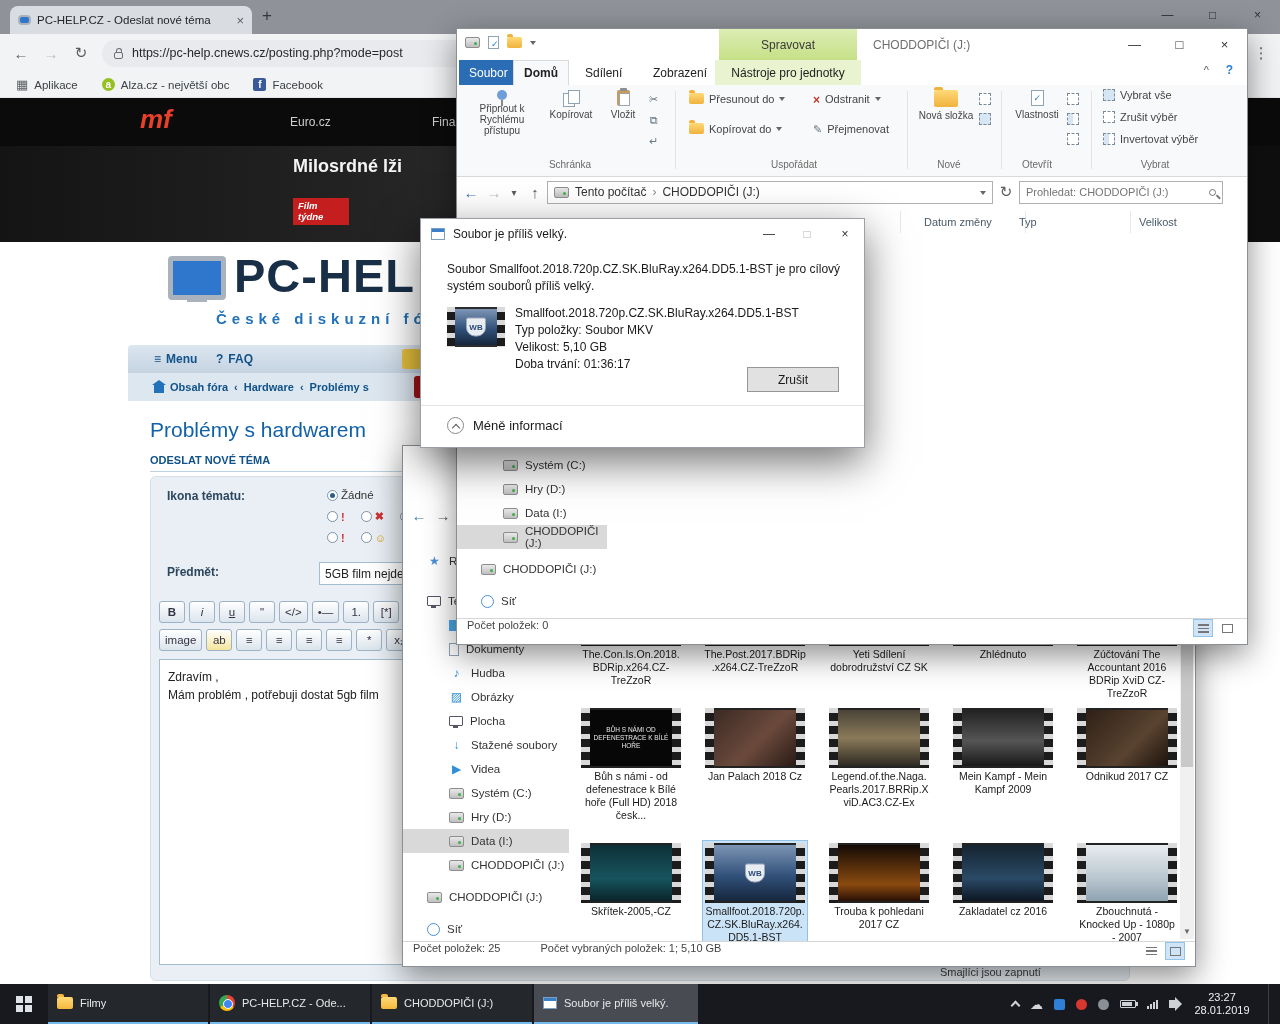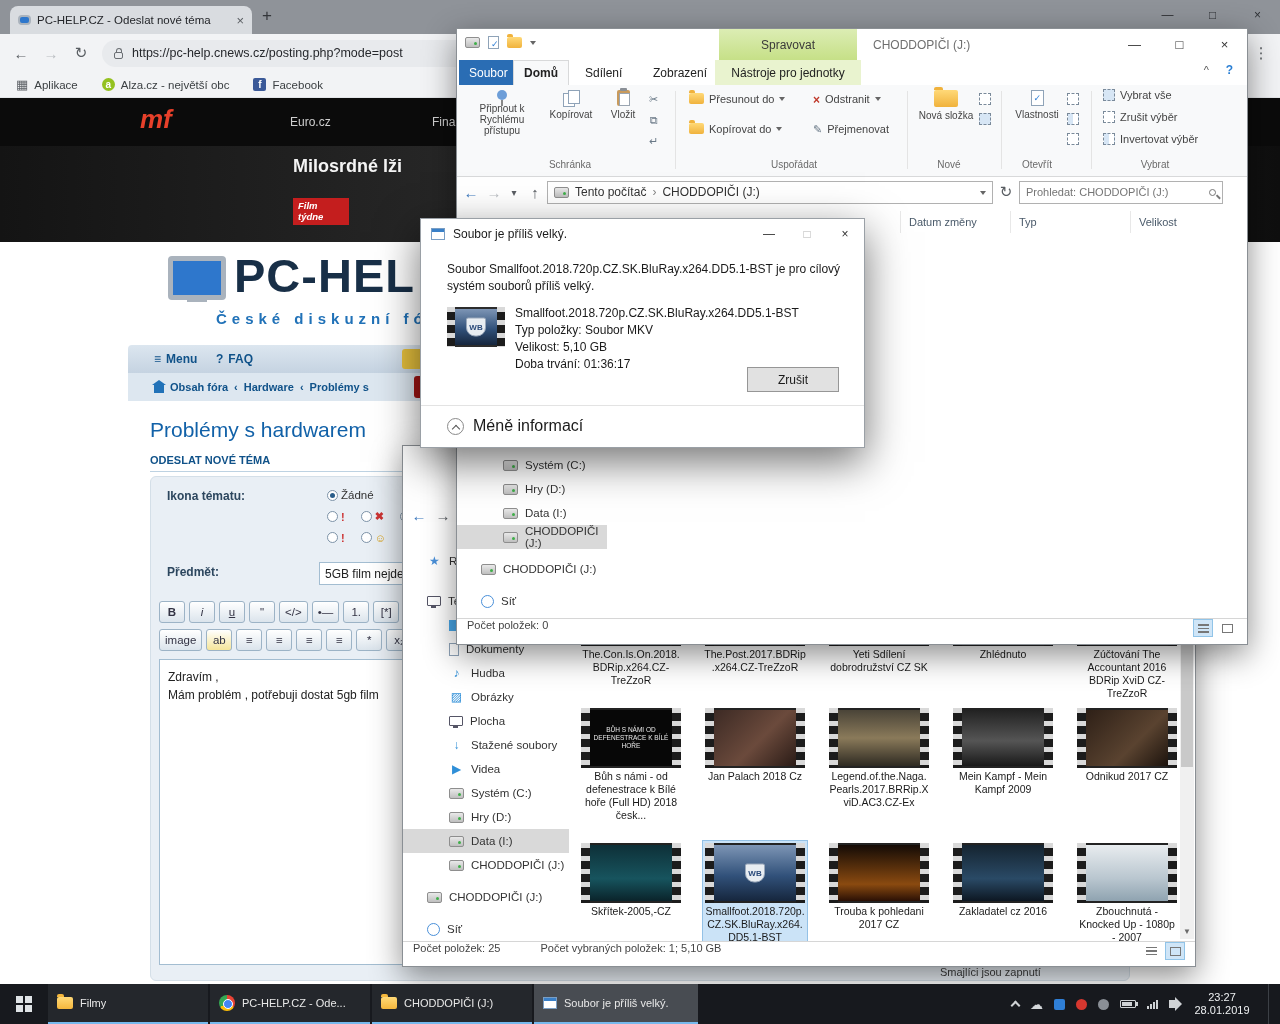--- a/index.html
+++ b/index.html
@@ -157,21 +157,21 @@
 .dbtns{margin-left:auto;display:flex}
 .dwb{width:38px;height:30px;display:flex;align-items:center;justify-content:center;font-size:12px;color:#333}
 .dwb.dis{color:#b5b5b5}
 .dmsg{position:absolute;left:26px;top:42px;width:398px;font-size:12px;color:#1a1a1a;line-height:17px}
 .dthumb{position:absolute;left:26px;top:88px;width:58px;height:40px;background:#2c2c2c;overflow:hidden}
 .dthumb .fimg{left:8px;right:8px}
 .dthumb .holes{width:8px}
 .dinfo{position:absolute;left:94px;top:86px;font-size:12px;color:#1a1a1a;line-height:17px}
 .dbtn{position:absolute;left:326px;top:148px;width:92px;height:25px;background:#e1e1e1;border:1px solid #969696;font-size:12px;color:#1a1a1a;display:flex;align-items:center;justify-content:center}
 .dsep{position:absolute;left:0;right:0;top:186px;height:1px;background:#e3e3e3}
-.dfoot{position:absolute;left:26px;top:198px;display:flex;align-items:center;gap:9px;font-size:16px;color:#1a1a1a}
+.dfoot{position:absolute;left:26px;top:198px;display:flex;align-items:center;gap:9px;font-size:13px;color:#1a1a1a}
 .circhev{width:17px;height:17px;border:1px solid #8a8a8a;border-radius:50%;position:relative;flex:none}
 .circhev::after{content:"";position:absolute;left:5px;top:7px;width:5px;height:5px;border-left:1.5px solid #555;border-top:1.5px solid #555;transform:rotate(45deg)}
 
 .tbar2{position:absolute;left:0;top:984px;width:1280px;height:40px;background:#17191e;display:flex;align-items:stretch;z-index:50}
 .tstart{width:48px;display:flex;align-items:center;justify-content:center}
 .winlogo{width:16px;height:16px;display:grid;grid-template-columns:7px 7px;gap:2px}
 .winlogo i{background:#dfe3e6}
 .tapp{width:160px;display:flex;align-items:center;gap:7px;padding:0 9px;border-bottom:2px solid #76b9ed;background:#24272c;margin-right:2px}
 .tapp.on{background:#484c52}
 .tapp .lbl{font-size:11px;color:#e8e8e8;white-space:nowrap;overflow:hidden;text-overflow:ellipsis}
@@ -672,21 +672,21 @@
       </span>
       <span class="navico" style="width:26px">↻</span>
       <span class="srch" style="position:static;width:204px">
         <input readonly="" placeholder="Prohledat: CHODDOPIČI (J:)" style="">
         <span class="mag"></span>
       </span>
     </div>
     <div class="hdr" style="left:152px;width:292px">
         <span>Název</span>
       </div>
-    <div class="hdr" style="left:444px;width:110px">
+    <div class="hdr" style="left:459px;width:110px">
         <span>Datum změny</span>
       </div>
     <div class="hdr" style="left:554px;width:120px">
         <span>Typ</span>
       </div>
     <div class="hdr" style="left:674px;width:110px;border-right:none">
         <span>Velikost</span>
       </div>
     <ul class="fnav">
       <li>

